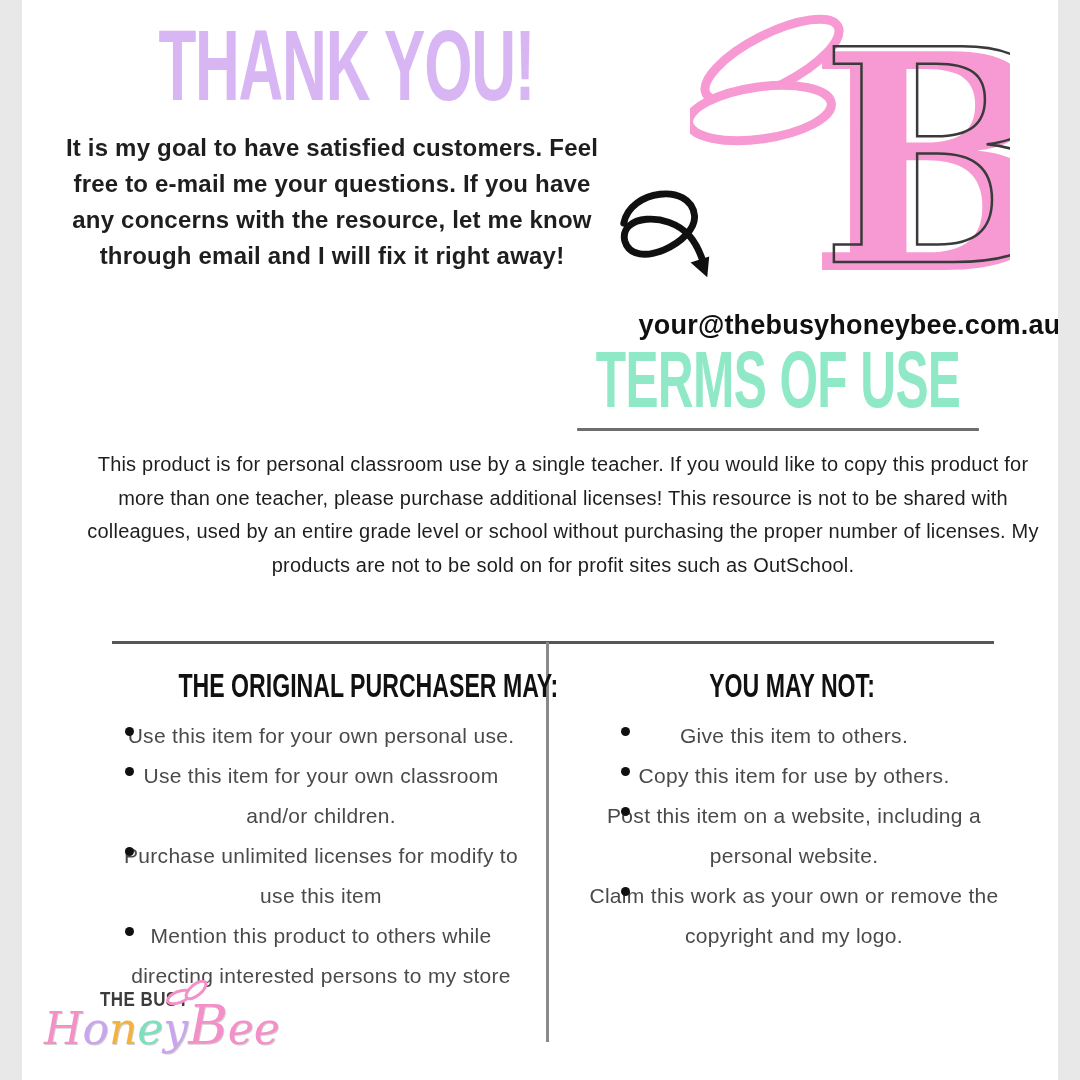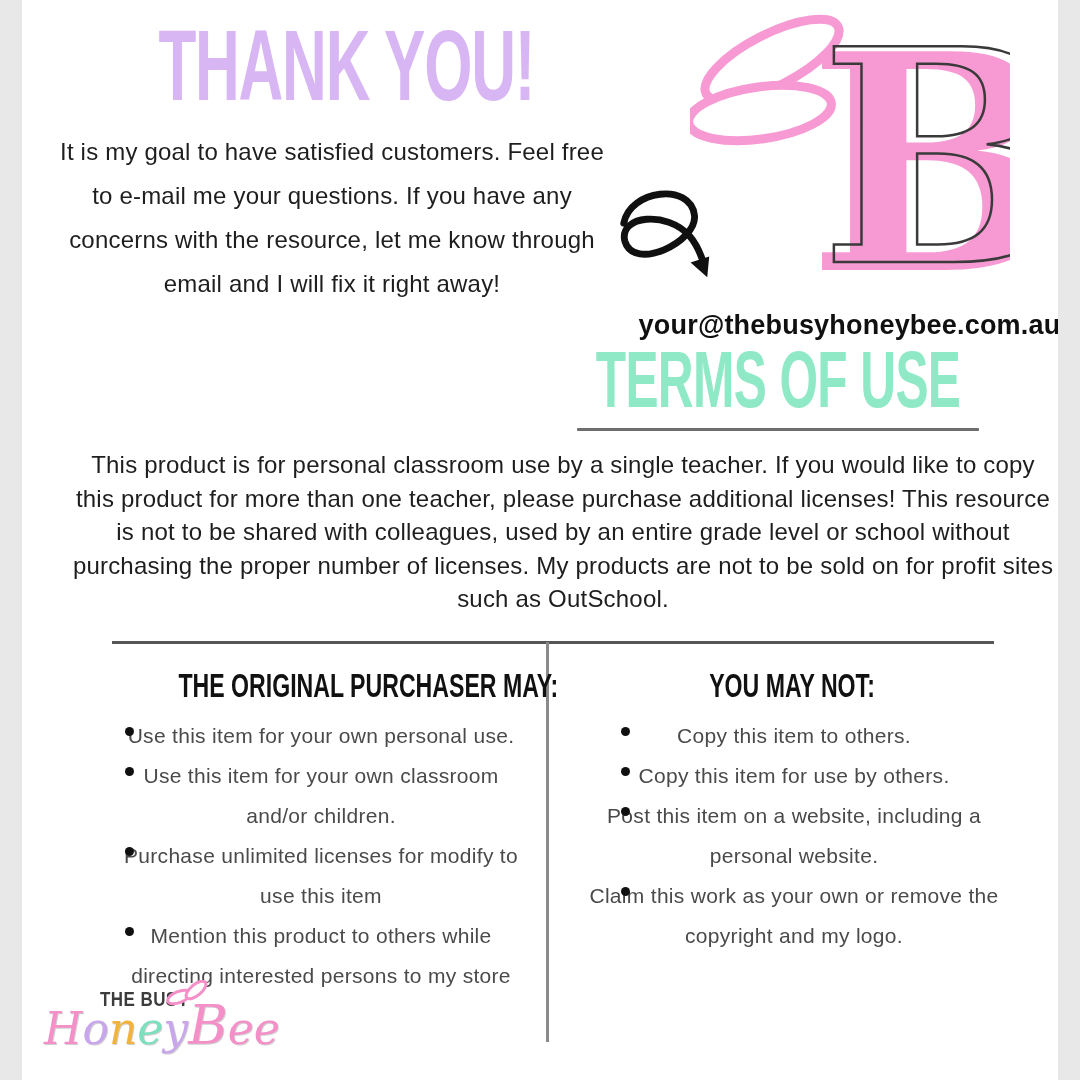--- a/index.html
+++ b/index.html
@@ -9,21 +9,21 @@
     font-family:"Liberation Sans", sans-serif;
   }
 
   
   .ty-block { position:absolute; left:30px; top:14px; width:560px; text-align:center; }
   .ty-title {
     font-size:100px; font-weight:bold; line-height:1.02; letter-spacing:-2px;
     transform:scale(0.62,1); transform-origin:center top; white-space:nowrap;
   }
   .ty-msg {
-    margin-top:14px; font-size:24px; line-height:44px; color:#1e1e1e; letter-spacing:0.2px;
+    margin-top:14px; font-size:24px; line-height:36px; color:#1e1e1e; letter-spacing:0.2px;font-weight:bold;
   }
 
   
   .arrow-wrap { position:absolute; left:590px; top:180px; width:108px; height:108px; }
 
   
   .blogo { position:absolute; left:668px; top:8px; width:320px; height:295px; }
 
   
   .email {
@@ -34,21 +34,21 @@
   
   .terms-title-row { position:absolute; left:0; top:340px; width:1080px; text-align:right; }
   .terms-title {
     display:inline-block; font-size:80px; font-weight:bold; line-height:1.0;
     letter-spacing:-1px; white-space:nowrap;
     padding:0 30px 8px 30px; border-bottom:3px solid #6e6e6e;
     transform:scale(0.62,1); transform-origin:center top;
   }
   .terms-body {
     position:absolute; left:50px; top:448px; width:982px; text-align:center;
-    font-size:24px; line-height:33.5px; color:#1e1e1e; letter-spacing:0.2px;
+    font-size:20px; line-height:33.5px; color:#1e1e1e; letter-spacing:0.2px;
   }
 
   
   .hline { position:absolute; left:90px; top:641px; width:882px; height:3px; background:#565656; }
   .vline { position:absolute; left:524px; top:642px; width:3px; height:400px; background:#8a8a8a; }
 
   
   .col-header {
     position:absolute; text-align:center; font-size:34px; font-weight:bold;
     white-space:nowrap; color:#111; letter-spacing:0;
@@ -126,21 +126,21 @@
   <div class="col-header left">THE ORIGINAL PURCHASER MAY:</div>
   <ul class="blist left">
     <li><span class="dot"></span><span>Use this item for your own personal use.</span></li>
     <li><span class="dot"></span><span>Use this item for your own classroom and/or children.</span></li>
     <li><span class="dot"></span><span>Purchase unlimited licenses for modify to use this item</span></li>
     <li><span class="dot"></span><span>Mention this product to others while directing interested persons to my store</span></li>
   </ul>
 
   <div class="col-header right">YOU MAY NOT:</div>
   <ul class="blist right">
-    <li><span class="dot"></span><span>Copy this item to others.</span></li>
+    <li><span class="dot"></span><span>Give this item to others.</span></li>
     <li><span class="dot"></span><span>Copy this item for use by others.</span></li>
     <li><span class="dot"></span><span>Post this item on a website, including a personal website.</span></li>
     <li><span class="dot"></span><span>Claim this work as your own or remove the copyright and my logo.</span></li>
   </ul>
 
   <div class="hb-logo">
     <div class="hb-top">THE BUSY</div>
     <div class="hb-word"><span class="hb-letter" style="color: rgb(244, 143, 200);">H</span><span class="hb-letter" style="color: rgb(201, 166, 236);">o</span><span class="hb-letter" style="color: rgb(242, 179, 61);">n</span><span class="hb-letter" style="color: rgb(124, 224, 190);">e</span><span class="hb-letter" style="color: rgb(201, 166, 236);">y</span><span class="hb-letter" style="color: rgb(244, 143, 200);">B</span><span class="hb-letter" style="color: rgb(244, 143, 200);">e</span><span class="hb-letter" style="color: rgb(244, 143, 200);">e</span></div>
     <svg class="hb-wings" viewBox="0 0 44 30">
       <ellipse cx="13" cy="17" rx="12" ry="5.5" transform="rotate(-22 13 17)" fill="#ffffff" stroke="#f48fc8" stroke-width="3"></ellipse>

